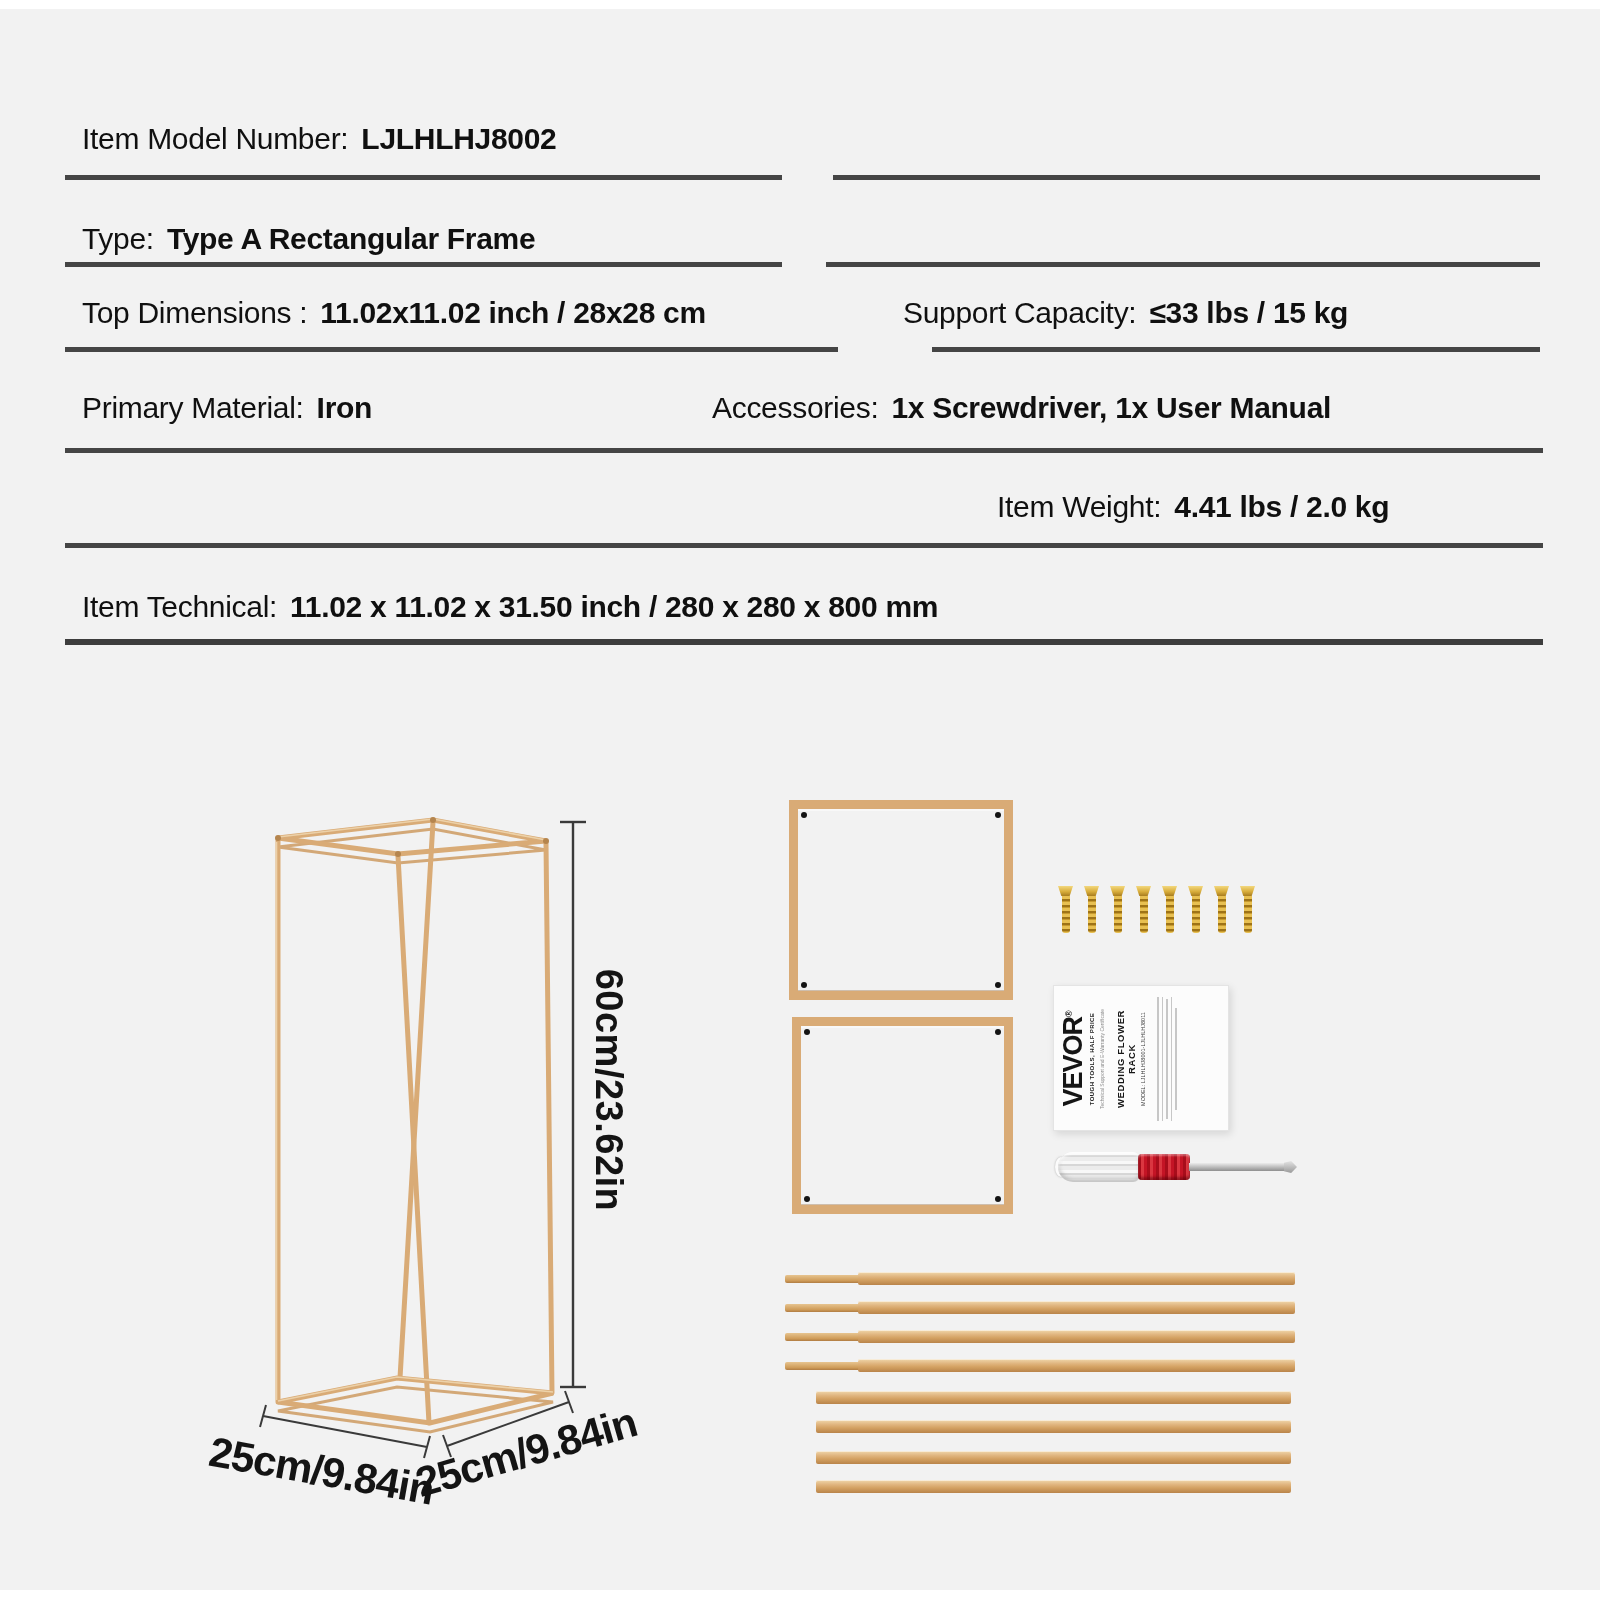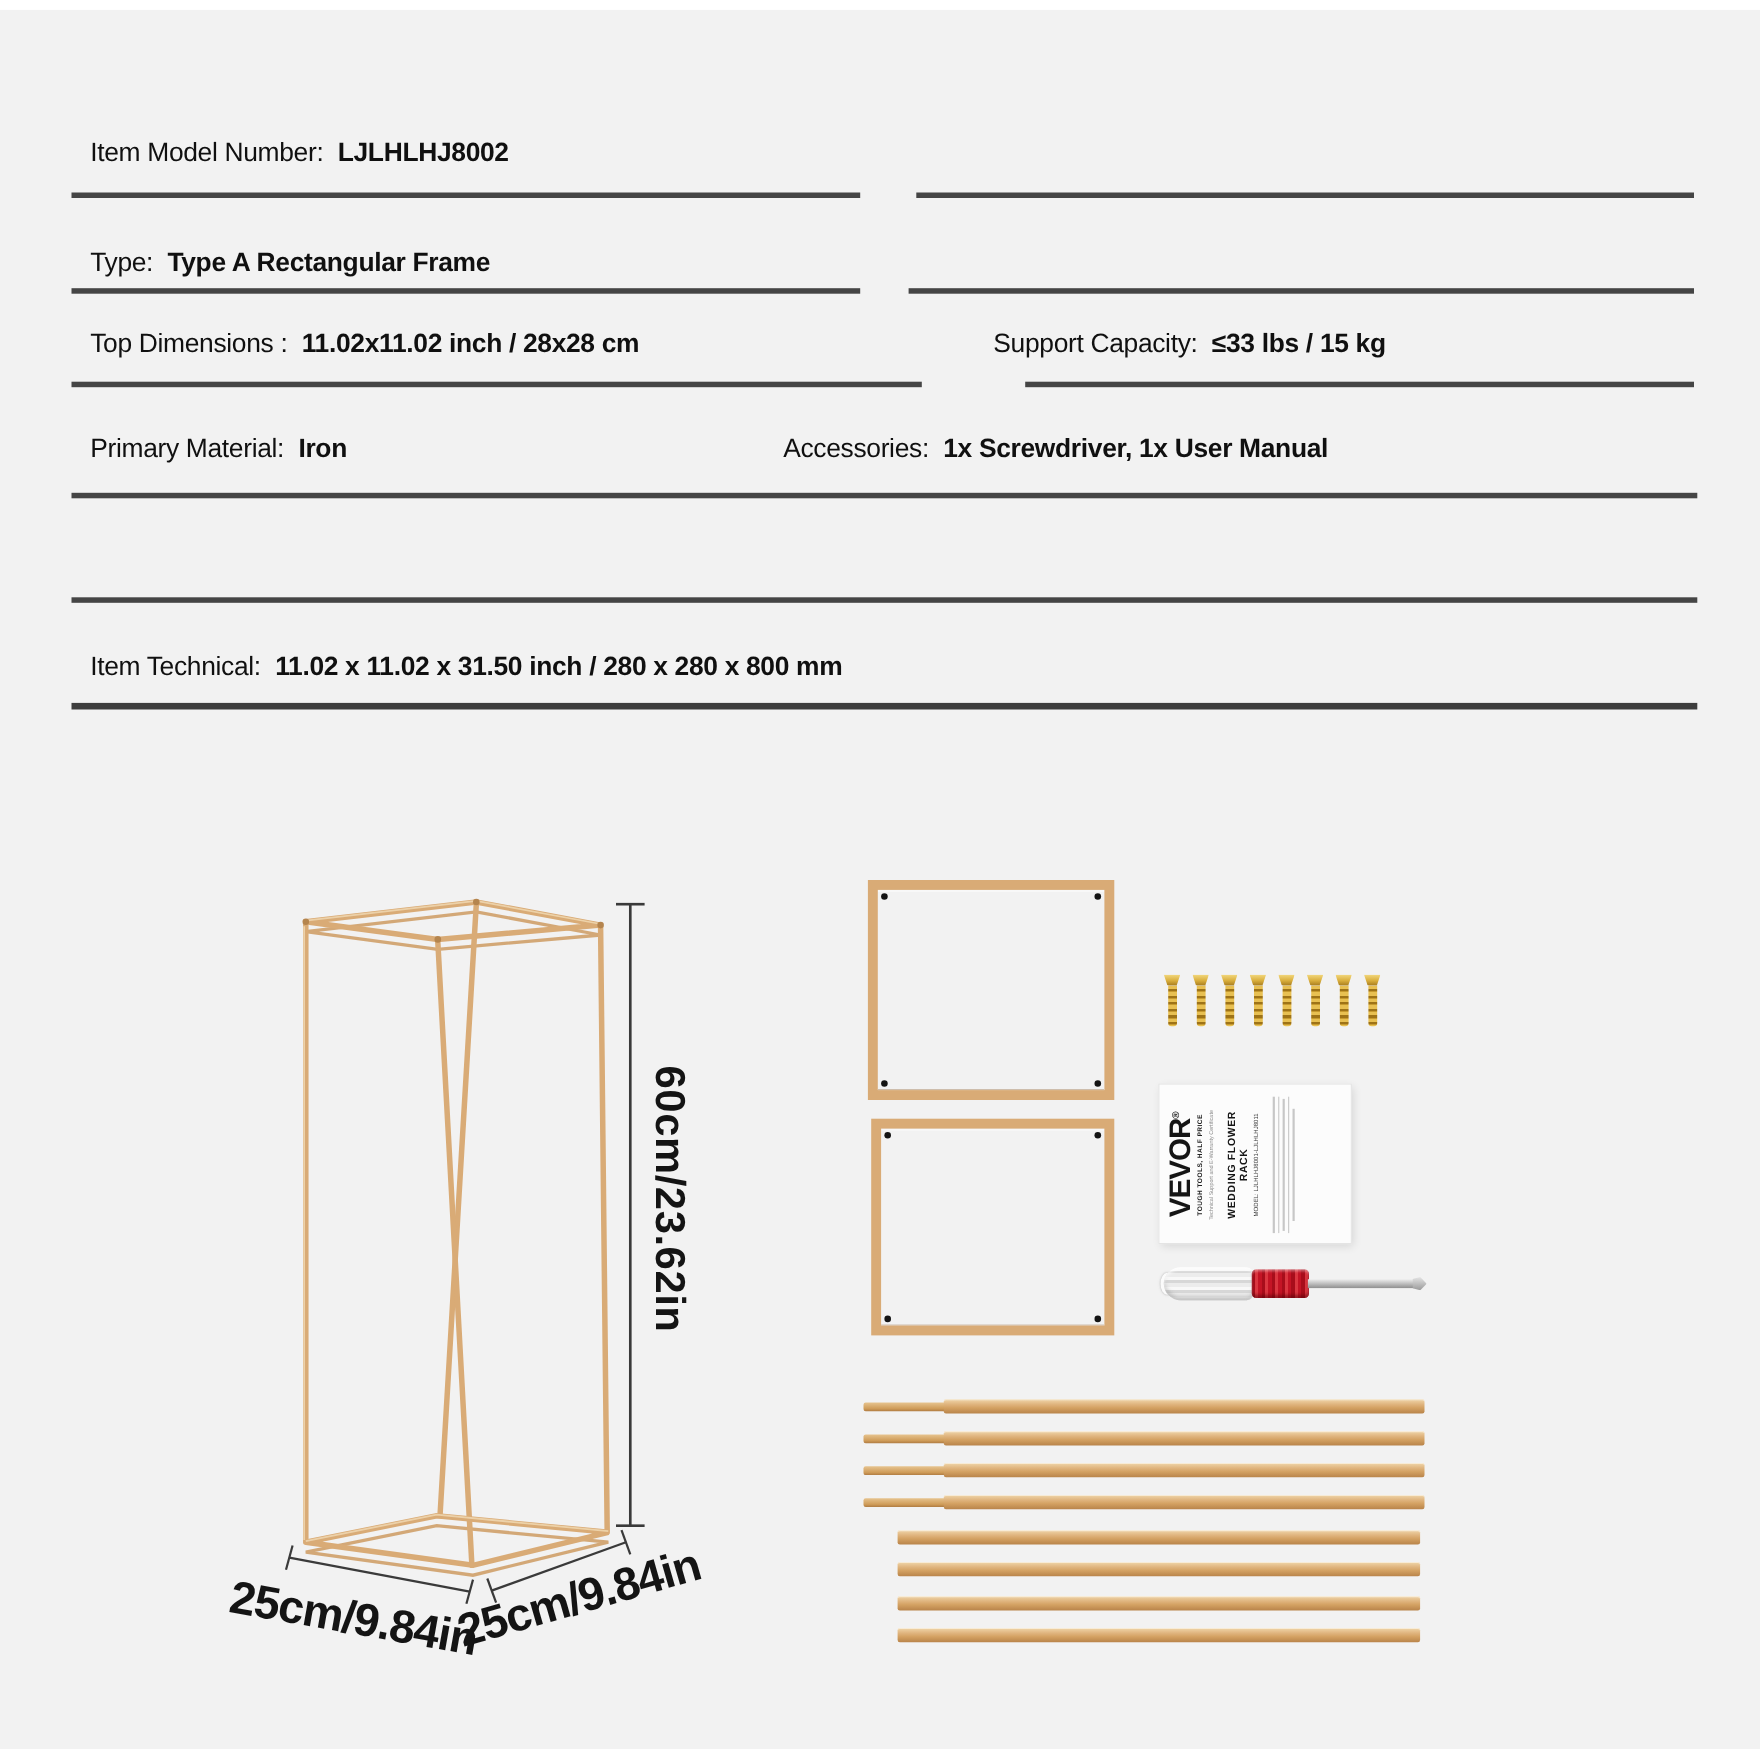--- a/index.html
+++ b/index.html
@@ -1,19 +1,19 @@
 <!DOCTYPE html>
 <html><head>
 <meta charset="utf-8">
 <style>
   html,body{margin:0;padding:0;background:#e8e8e8;}
   #canvas{position:relative;width:1600px;height:1600px;background:#f2f2f2;overflow:hidden;
           font-family:"Liberation Sans",sans-serif;color:#111;}
   .edge{position:absolute;left:0;width:1600px;background:#ffffff;}
-  .spec-cell{position:absolute;white-space:nowrap;font-size:24px;line-height:38px;letter-spacing:-0.3px;color:#101010;}
+  .spec-cell{position:absolute;white-space:nowrap;font-size:30px;line-height:38px;letter-spacing:-0.3px;color:#101010;}
   .spec-cell b{font-weight:700;margin-left:13px;letter-spacing:-0.3px;}
   .hline{position:absolute;height:5px;background:#454545;}
   .hline.thick{height:6px;background:#3d3d3d;}
   .frame-sq{position:absolute;border:9px solid #d9ab76;box-sizing:border-box;
             box-shadow:inset 0 2px 0 rgba(255,255,255,.45), inset 0 -1px 0 rgba(140,95,45,.35);}
   .dot{position:absolute;width:6px;height:6px;border-radius:50%;background:#141414;}
   .dot.tl{left:3px;top:3px}.dot.tr{right:3px;top:3px}.dot.bl{left:3px;bottom:3px}.dot.br{right:3px;bottom:3px}
   .screw-row{position:absolute;left:1058px;top:886px;display:flex;gap:11px;}
   .screw{width:15px;display:flex;flex-direction:column;align-items:center;}
   .screw .head{width:15px;height:10px;background:linear-gradient(180deg,#f3d87e 0%,#d9ae3c 55%,#a87c1e 100%);
@@ -75,20 +75,23 @@
   <div class="spec-cell" style="left:82px;top:588px;">
     <span>Item Technical:</span><b>11.02 x 11.02 x 31.50 inch / 280 x 280 x 800 mm</b>
   </div>
 
   <div class="spec-cell" style="left:903px;top:294px;">
     <span>Support Capacity:</span><b>≤33 lbs / 15 kg</b>
   </div>
   <div class="spec-cell" style="left:712px;top:389px;">
     <span>Accessories:</span><b>1x Screwdriver, 1x User Manual</b>
   </div>
+  <div class="spec-cell" style="left:997px;top:488px;">
+    <span>Item Weight:</span><b>4.41 lbs / 2.0 kg</b>
+  </div>
 
   <div class="hline" style="left:65px;top:175px;width:717px;"></div>
   <div class="hline" style="left:833px;top:175px;width:707px;"></div>
   <div class="hline" style="left:65px;top:262px;width:717px;"></div>
   <div class="hline" style="left:826px;top:262px;width:714px;"></div>
   <div class="hline" style="left:65px;top:347px;width:773px;"></div>
   <div class="hline" style="left:932px;top:347px;width:608px;"></div>
   <div class="hline" style="left:65px;top:448px;width:1478px;"></div>
   <div class="hline" style="left:65px;top:543px;width:1478px;"></div>
   <div class="hline thick" style="left:65px;top:639px;width:1478px;"></div>

